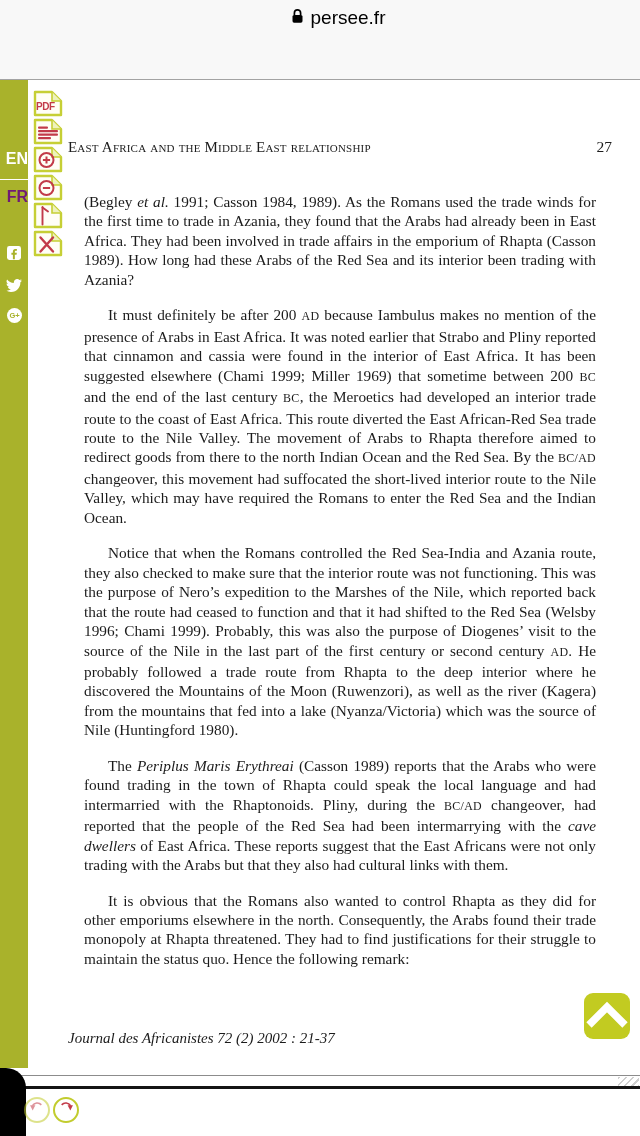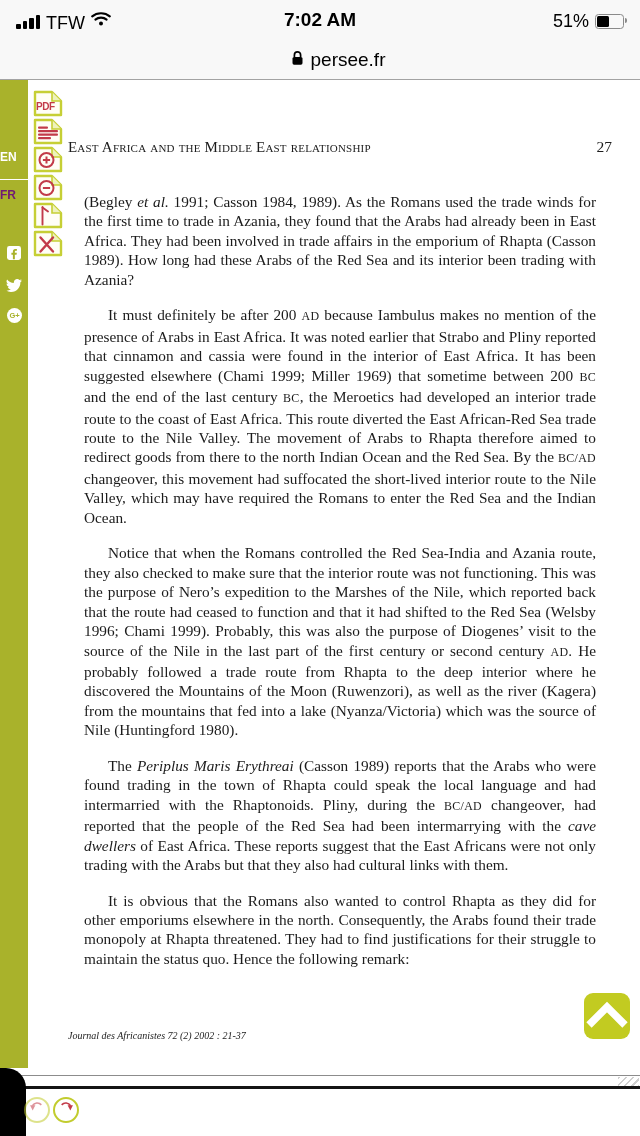--- a/index.html
+++ b/index.html
@@ -20,21 +20,21 @@
   .batt-pct{font-size:18px;color:#000;}
   .battery{position:relative;width:27px;height:13px;border:1px solid #8a8a8a;border-radius:3.5px;}
   .battery .fill{position:absolute;left:1px;top:1px;bottom:1px;width:12px;background:#000;border-radius:1.5px;}
   .battery .nub{position:absolute;right:-4px;top:3px;width:2.5px;height:5px;background:#8a8a8a;
                 border-radius:0 2px 2px 0;}
   .url-row{height:36px;display:flex;align-items:center;justify-content:center;gap:7px;margin-left:36px;}
   .url-host{font-size:19px;color:#000;}
 
   
   .sidebar{position:absolute;left:0;top:80px;width:28px;height:988px;background:#a9b22b;z-index:4;}
-  .lang{position:absolute;left:0;width:28px;text-align:left;font-size:12px;font-weight:bold;cursor:pointer;}
+  .lang{position:absolute;left:0;width:28px;text-align:right;font-size:16px;font-weight:bold;cursor:pointer;}
   .lang.en{top:70px;color:#fff;}
   .lang.fr{top:108px;color:#701a75;}
   .lang-divider{position:absolute;left:0;top:99px;width:28px;height:1px;background:#fff;}
   .social{position:absolute;left:0;width:28px;display:flex;justify-content:center;}
   .social.fb{top:166px;} .social.tw{top:198px;} .social.gp{top:228px;}
 
   .black-corner{position:absolute;left:0;top:1068px;width:26px;height:68px;background:#000;
                 border-top-right-radius:20px;z-index:6;}
 
   
@@ -49,21 +49,21 @@
   .page-num{font-size:15.5px;}
   .body-text{position:absolute;left:68px;top:176px;width:544px;
              font-family:"Liberation Serif",serif;font-size:15.3px;line-height:19.45px;
              text-align:justify;color:#1b1b1b;}
   .body-text p{margin:16px;text-indent:24px;}
   .body-text p.first{text-indent:0;}
   .i{font-style:italic;}
   .sc{font-size:0.78em;letter-spacing:.3px;}
   blockquote{margin:1px 0 0 40px;font-size:13.7px;line-height:17.4px;text-indent:18px;text-align:justify;}
   .doc-footer{position:absolute;left:68px;top:1030px;font-family:"Liberation Serif",serif;
-              font-style:italic;font-size:10px;color:#1b1b1b;}
+              font-style:italic;font-size:15px;color:#1b1b1b;}
 
   
   .to-top{position:absolute;left:584px;top:993px;width:46px;height:46px;background:#c2cb21;
           border-radius:9px;z-index:7;cursor:pointer;display:flex;align-items:center;justify-content:center;}
 
   .hscroll{position:absolute;left:0;top:1075px;width:640px;height:11px;background:#fff;
            border-top:1px solid #8c8c8c;box-sizing:border-box;z-index:3;}
   .hscroll-grip{position:absolute;right:1px;top:1px;width:21px;height:9px;
                 background:repeating-linear-gradient(135deg,#cfcfcf 0 2px,#fff 2px 5px);}
   .hbar{position:absolute;left:0;top:1086px;width:640px;height:3px;background:#141414;z-index:3;}
@@ -72,46 +72,20 @@
               border-radius:50%;background:#fff;z-index:7;cursor:pointer;
               display:flex;align-items:center;justify-content:center;}
   .rotate-left{left:24px;opacity:.55;}
   .rotate-right{left:53px;}
   .rotate-left svg{transform:scaleX(-1);}
 </style>
 </head>
 <body>
 
 <div class="chrome">
-  <div class="status-row">
-    <div class="cluster-left">
-      <span class="sig-bars">
-        <i style="height:5px"></i>
-          <i style="height:8px"></i>
-          <i style="height:11px"></i>
-          <i style="height:14px"></i>
-      </span>
-      <span class="carrier">TFW</span>
-      <span style="padding-bottom:2px">
-        <svg width="20" height="15" viewBox="0 0 20 15">
-          <path d="M1.2 5.4C6 1.2 14 1.2 18.8 5.4" stroke="#000" stroke-width="2.1" fill="none" stroke-linecap="round"></path>
-          <path d="M4.4 8.6C7.5 6 12.5 6 15.6 8.6" stroke="#000" stroke-width="2.1" fill="none" stroke-linecap="round"></path>
-          <circle cx="10" cy="12.4" r="2" fill="#000"></circle>
-        </svg>
-      </span>
-    </div>
-    <span class="time">7:02 AM</span>
-    <div class="cluster-right">
-      <span class="batt-pct">51%</span>
-      <span class="battery">
-        <span class="fill"></span>
-          <span class="nub"></span>
-      </span>
-    </div>
-  </div>
   <div class="url-row">
     <span>
       <svg width="13" height="16" viewBox="0 0 13 16">
         <path d="M3.4 7.2V4.9a3.1 3.1 0 016.2 0v2.3" stroke="#000" stroke-width="1.7" fill="none"></path>
         <rect x="1.5" y="6.9" width="10" height="7.8" rx="1.6" fill="#000"></rect>
       </svg>
     </span>
     <span class="url-host">persee.fr</span>
   </div>
 </div>

